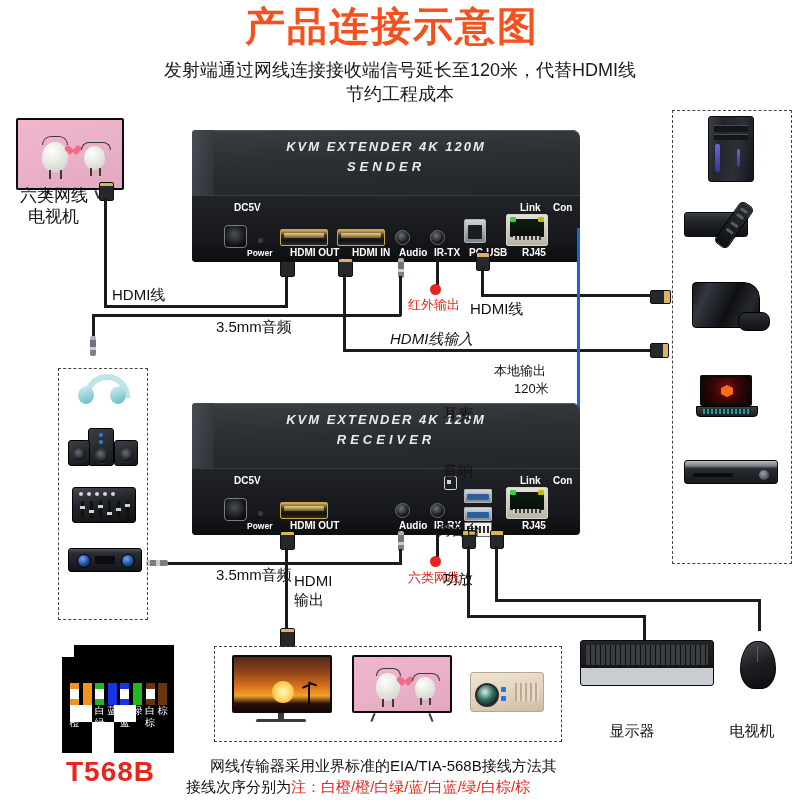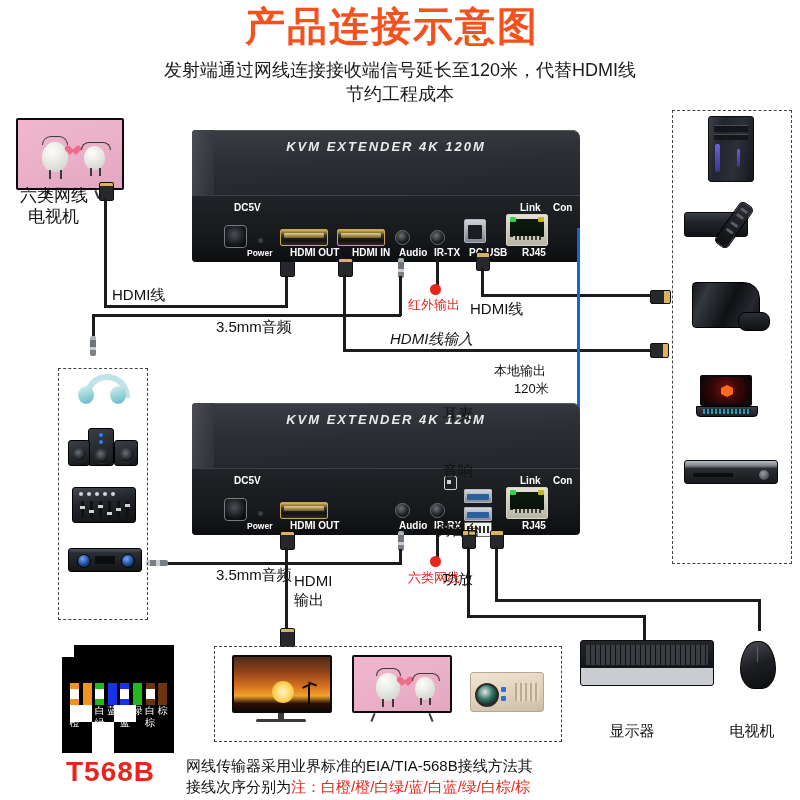--- a/index.html
+++ b/index.html
@@ -197,21 +197,21 @@
   .mouse{position:absolute;border-radius:46% 46% 40% 40%/ 58% 58% 42% 42%;
      background:linear-gradient(160deg,#4a4d53 0%,#1d1f23 48%,#0c0d0f 100%);border:1px solid #000;}
   .mouseline{position:absolute;width:1px;background:#5b5f66;}
 
   
   .rjbig{position:absolute;background:#000;}
   .rjnotch{position:absolute;background:#fff;}
   .wirecol{position:absolute;width:9px;}
   .wtxt{position:absolute;font-size:10px;color:#fff;text-align:center;width:11px;line-height:1.0;}
   #t568b{position:absolute;font-size:28px;font-weight:bold;color:#e8251d;letter-spacing:1px;}
-  #foot1{position:absolute;font-size:15px;color:#111;}
+  #foot1{position:absolute;font-size:15px;color:#111;margin-left:24px;}
   #foot2{position:absolute;font-size:15px;color:#111;}
   #foot2 .rd{color:#e8251d;}
 </style>
 </head>
 <body>
 
 <div class="t" id="title">产品连接示意图</div>
 <div class="t" id="sub1">发射端通过网线连接接收端信号延长至120米，代替HDMI线</div>
 <div class="t" id="sub2">节约工程成本</div>
 
@@ -238,20 +238,21 @@
 <div class="wire wireH" style="left:104px;top:305px;width:182px;"></div>
 <div class="wire wireV" style="left:285px;top:270px;height:38px;"></div>
 <div class="plugH" style="left:280px;top:258px;"></div>
 <div class="clab" style="left:112px;top:286px;">HDMI线</div>
 
 <div class="dev" style="left:192px;top:130px;width:388px;height:132px;">
   <div class="top"></div>
   <div class="bevel"></div>
   <div class="face"></div>
   <div class="brand bname">KVM EXTENDER 4K 120M</div>
+  <div class="brand brole">SENDER</div>
 
   <div class="plabel big" style="left:30px;top:72px;">DC5V</div>
   <div class="port dcjack" style="left:32px;top:95px;"></div>
   <div class="powled" style="left:66px;top:108px;"></div>
   <div class="plabel" style="left:55px;top:118px;">Power</div>
 
   <div class="port hdmi" style="left:88px;top:99px;"></div>
   <div class="plabel big" style="left:86px;top:117px;">HDMI OUT</div>
 
   <div class="port hdmi" style="left:145px;top:99px;"></div>
@@ -302,20 +303,21 @@
 
 <div class="wire wireV blue" style="left:577px;top:228px;height:215px;"></div>
 <div class="clab sm" style="left:494px;top:362px;">本地输出</div>
 <div class="clab sm" style="left:514px;top:380px;">120米</div>
 
 <div class="dev" style="left:192px;top:403px;width:388px;height:132px;">
   <div class="top"></div>
   <div class="bevel"></div>
   <div class="face"></div>
   <div class="brand bname">KVM EXTENDER 4K 120M</div>
+  <div class="brand brole">RECEIVER</div>
 
   <div class="plabel big" style="left:30px;top:72px;">DC5V</div>
   <div class="port dcjack" style="left:32px;top:95px;"></div>
   <div class="powled" style="left:66px;top:108px;"></div>
   <div class="plabel" style="left:55px;top:118px;">Power</div>
 
   <div class="port hdmi" style="left:88px;top:99px;"></div>
   <div class="plabel big" style="left:86px;top:117px;">HDMI OUT</div>
 
   <div class="port jack" style="left:203px;top:100px;"></div>

